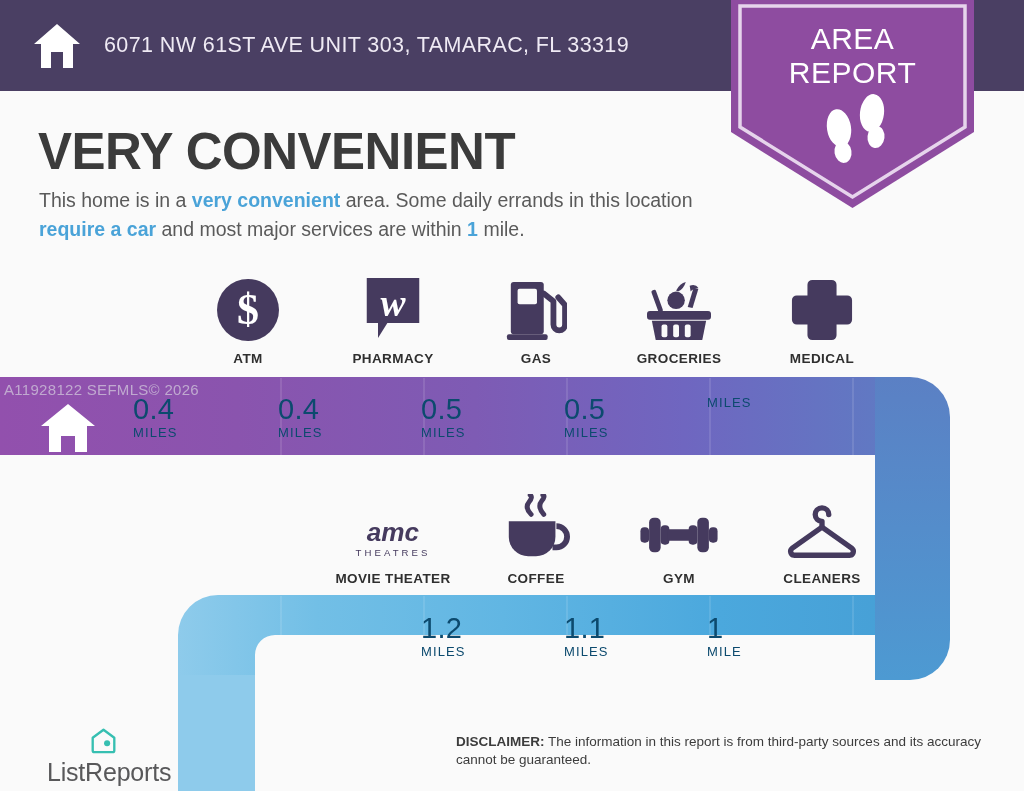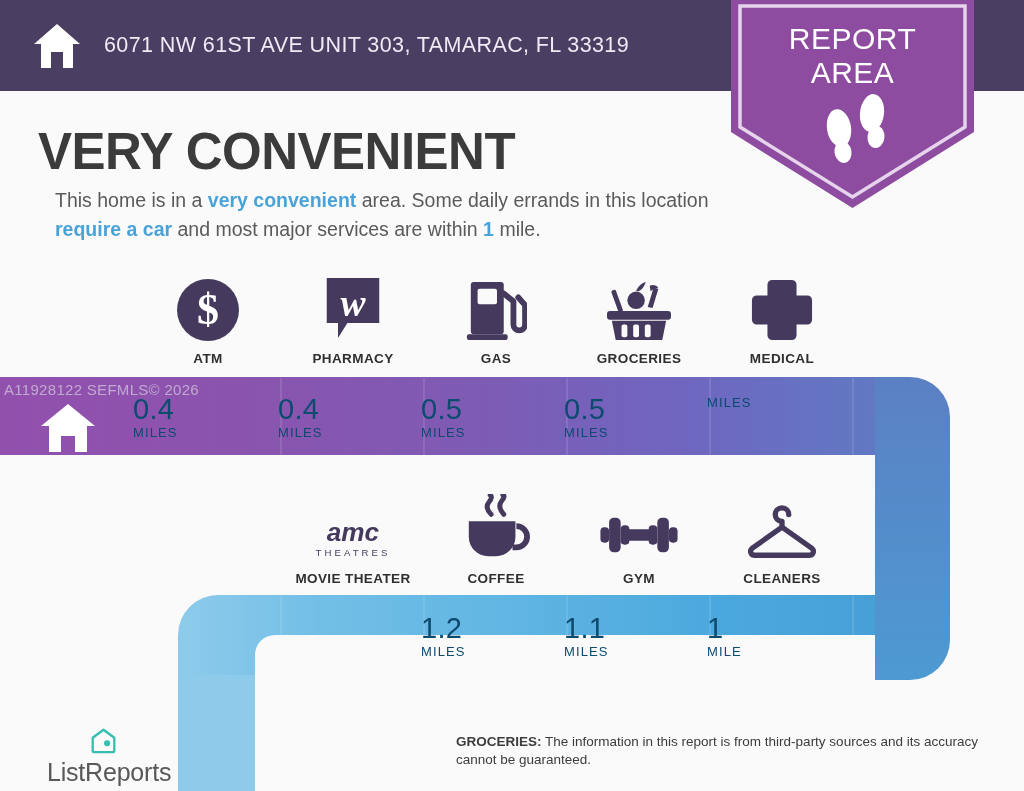--- a/index.html
+++ b/index.html
@@ -3,21 +3,21 @@
 <meta charset="utf-8">
 <style>
   * { margin:0; padding:0; box-sizing:border-box; }
   html,body { width:1024px; height:791px; }
   body {
     font-family:"Liberation Sans", sans-serif;
     background:#fafafa;
     position:relative;
     overflow:hidden;
   }
-  #page { position:relative; width:844px; height:791px; background:#fafafa; }
+  #page { position:relative; width:844px; height:791px; background:#fafafa;padding-left:40px; }
 
   
   .header {
     position:absolute; left:0; top:0; width:1024px; height:91px;
     background:#4a3f63;
   }
   .header-inner { display:flex; align-items:center; height:91px; padding-left:32px; }
   .home-head-icon { width:50px; height:48px; flex:0 0 auto; }
   .header-address {
     margin-left:22px;
@@ -37,21 +37,21 @@
   }
 
   
   .headline {
     position:absolute; left:38px; top:122px;
     font-size:51px; font-weight:bold; color:#3b3b3b;
     letter-spacing:-0.5px;
   }
   .subtext {
     position:absolute; left:39px; top:186px; width:690px;
-    font-size:19.5px; line-height:29px; color:#5a5a5a;margin-left:16px;
+    font-size:19.5px; line-height:29px; color:#5a5a5a;
   }
   .subtext b { color:#4aa3d8; font-weight:bold; }
 
   
   .icon-row { position:absolute; width:1024px; }
   .icon-cell { position:absolute; width:150px; text-align:center; }
   .icon-art { height:72px; display:flex; align-items:flex-end; justify-content:center; }
   .icon-label {
     margin-top:9px; font-size:13.5px; font-weight:bold;
     color:#2f2f2f; letter-spacing:0.4px; white-space:nowrap;
@@ -105,22 +105,22 @@
       <path d="M0 0 H243 V132 L121.5 208 L0 132 Z" fill="#8e4ca0"></path>
       <path d="M9 6 H234 V127 L121.5 197 L9 127 Z" fill="none" stroke="#e6d4ec" stroke-width="3.5"></path>
       <g fill="#ffffff">
         <ellipse cx="108" cy="128" rx="12" ry="19" transform="rotate(-9 108 128)"></ellipse>
         <ellipse cx="112" cy="152" rx="8.5" ry="11" transform="rotate(-9 112 152)"></ellipse>
         <ellipse cx="141" cy="113" rx="12" ry="19" transform="rotate(7 141 113)"></ellipse>
         <ellipse cx="145" cy="137" rx="8.5" ry="11" transform="rotate(7 145 137)"></ellipse>
       </g>
     </svg>
     <div class="badge-text">
+      <div>AREA</div>
       <div>REPORT</div>
-      <div>AREA</div>
     </div>
   </div>
 
   <div class="headline">VERY CONVENIENT</div>
   <div class="subtext">
     <span>This home is in a </span><b>very convenient</b><span> area. Some daily errands in this location </span><b>require a car</b><span> and most major services are within </span><b>1</b><span> mile.</span>
   </div>
 
   <div class="icon-row" style="top:270px;">
 
@@ -355,16 +355,16 @@
     <span>
       <svg viewBox="0 0 30 30" width="27" height="27">
         <path d="M15 3 L27 12 V26 a2 2 0 0 1 -2 2 H5 a2 2 0 0 1 -2 -2 V12 Z" fill="none" stroke="#36bfb1" stroke-width="2.6" stroke-linejoin="round"></path>
         <circle cx="19" cy="18" r="3.4" fill="#36bfb1"></circle>
       </svg>
     </span>
     <span class="brand-name">ListReports</span>
   </div>
 
   <div class="disclaimer">
-    <b>GROCERIES:</b><span> The information in this report is from third-party sources and its accuracy cannot be guaranteed.</span>
+    <b>DISCLAIMER:</b><span> The information in this report is from third-party sources and its accuracy cannot be guaranteed.</span>
   </div>
 
 </div>
 
 </body></html>

